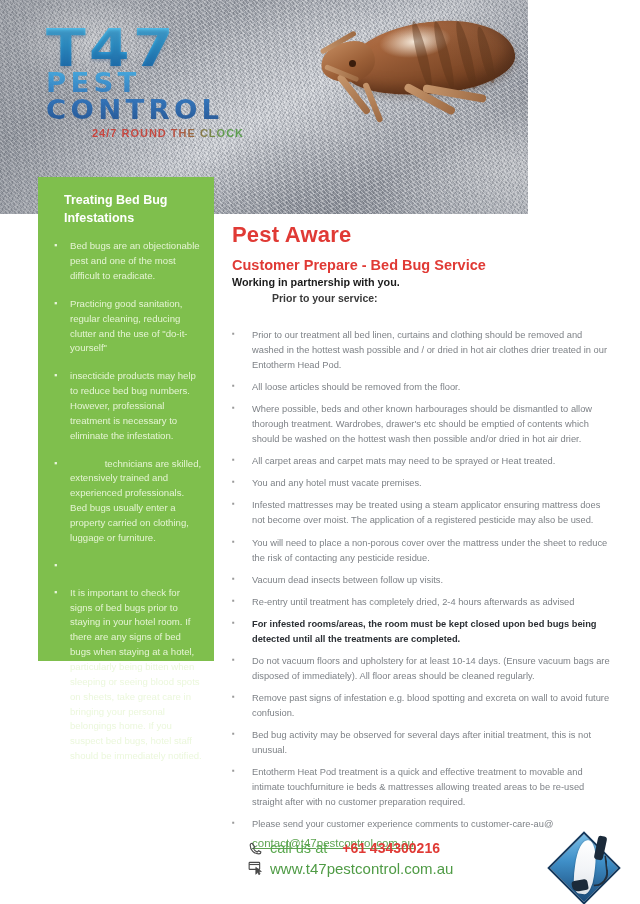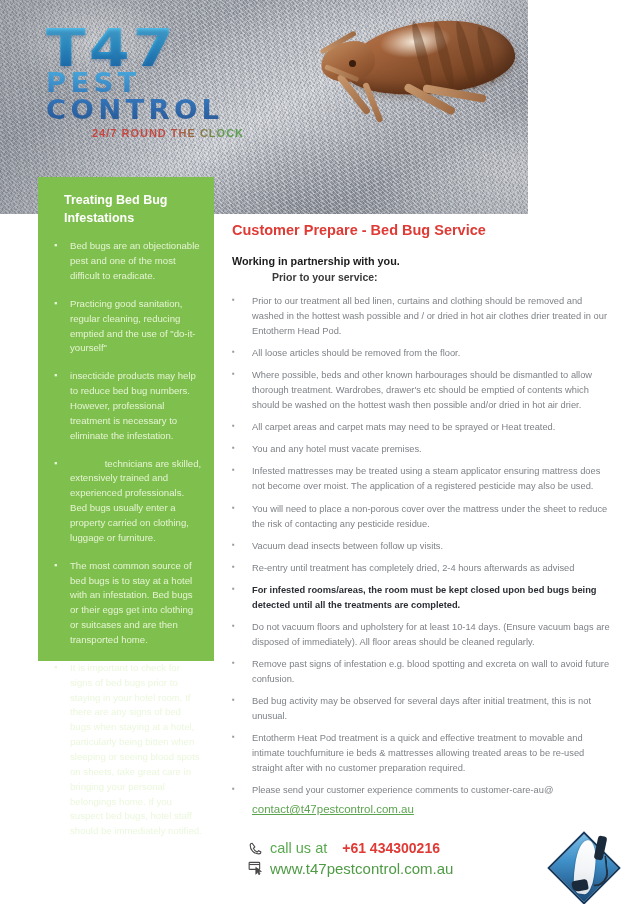--- a/index.html
+++ b/index.html
@@ -115,24 +115,24 @@
     opacity:.95; white-space:pre-wrap;
   }
 
   
   .main { position:absolute; left:232px; top:222px; width:380px; }
   .title {
     color:#e03a35; font-size:22px; font-weight:bold; letter-spacing:.2px;
     margin-bottom:9px;
   }
   .subtitle {
-    color:#e03a35; font-size:14.5px; font-weight:bold; margin-bottom:17px;
+    color:#e03a35; font-size:14.5px; font-weight:bold; margin-bottom:3px;
   }
   .tagline { color:#1c1c1c; font-size:10.8px; font-weight:bold; margin-bottom:4px; }
-  .section-label { color:#3a3a3a; font-size:10.5px; font-weight:bold; margin-bottom:11px;padding-left:40px; }
+  .section-label { color:#3a3a3a; font-size:10.5px; font-weight:bold; margin-bottom:24px;padding-left:40px; }
 
   .m-list { list-style:none; }
   .m-item { display:flex; margin-bottom:7px; }
   .m-bullet { color:#9a9a9a; font-size:8px; line-height:1.62; width:20px; flex:none; }
   .m-text { color:#7e8287; font-size:9.3px; line-height:1.62; }
   .m-item.bold .m-text { color:#2b2f34; font-weight:bold; }
   .m-text .email {
     display:block; color:#5da451; font-size:11.5px; margin-top:2px; font-weight:normal;
   }
 
@@ -203,42 +203,42 @@
 
 <aside class="sidebar">
   <h2>Treating Bed Bug Infestations</h2>
   <ul class="sb-list">
     <li class="sb-item">
       <span class="sb-bullet">▪</span>
       <span class="sb-text">Bed bugs are an objectionable pest and one of the most difficult to eradicate.</span>
     </li>
     <li class="sb-item">
       <span class="sb-bullet">▪</span>
-      <span class="sb-text">Practicing good sanitation, regular cleaning, reducing emptied and the use of "do-it-yourself"</span>
+      <span class="sb-text">Practicing good sanitation, regular cleaning, reducing clutter and the use of "do-it-yourself"</span>
     </li>
     <li class="sb-item">
       <span class="sb-bullet">▪</span>
       <span class="sb-text">insecticide products may help to reduce bed bug numbers. However, professional treatment is necessary to eliminate the infestation.</span>
     </li>
     <li class="sb-item">
       <span class="sb-bullet">▪</span>
       <span class="sb-text">             technicians are skilled, extensively trained and experienced professionals. Bed bugs usually enter a property carried on clothing, luggage or furniture.</span>
     </li>
     <li class="sb-item">
       <span class="sb-bullet">▪</span>
-      <span class="sb-text">The most common source of bed bugs is to stay at a hotel with an infestation. Bed bugs or their eggs get into clothing or suitcases and are then transported home.</span>
     </li>
     <li class="sb-item">
       <span class="sb-bullet">▪</span>
       <span class="sb-text">It is important to check for signs of bed bugs prior to staying in your hotel room. If there are any signs of bed bugs when staying at a hotel, particularly being bitten when sleeping or seeing blood spots on sheets, take great care in bringing your personal belongings home. If you suspect bed bugs, hotel staff should be immediately notified.</span>
     </li>
   </ul>
 </aside>
 
 <main class="main">
+  <div class="title">Pest Aware</div>
   <div class="subtitle">Customer Prepare - Bed Bug Service</div>
   <div class="tagline">Working in partnership with you.</div>
   <div class="section-label">Prior to your service:</div>
 
   <ul class="m-list">
     <li class="m-item">
       <span class="m-bullet">▪</span>
       <span class="m-text">Prior to our treatment all bed linen, curtains and clothing should be removed and washed in the hottest wash possible and / or dried in hot air clothes drier treated in our Entotherm Head Pod.</span>
     </li>
     <li class="m-item">

